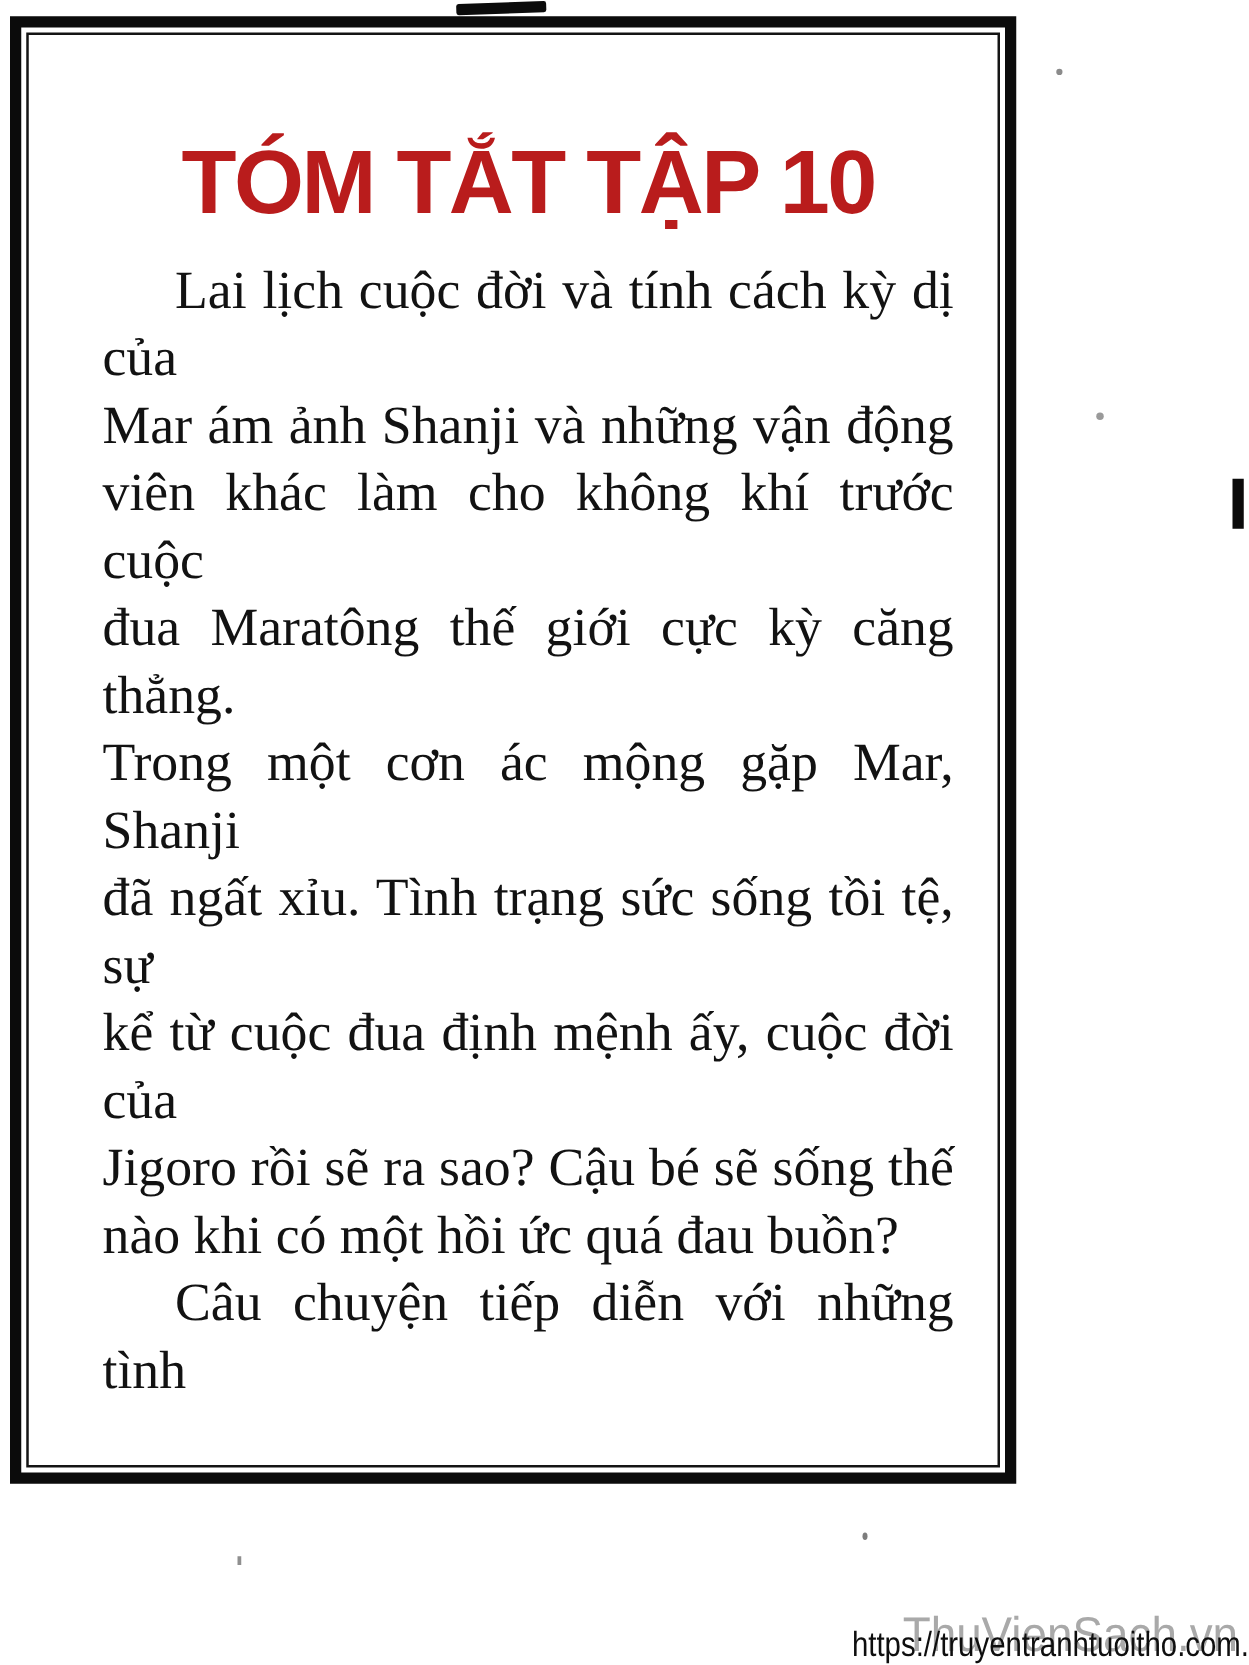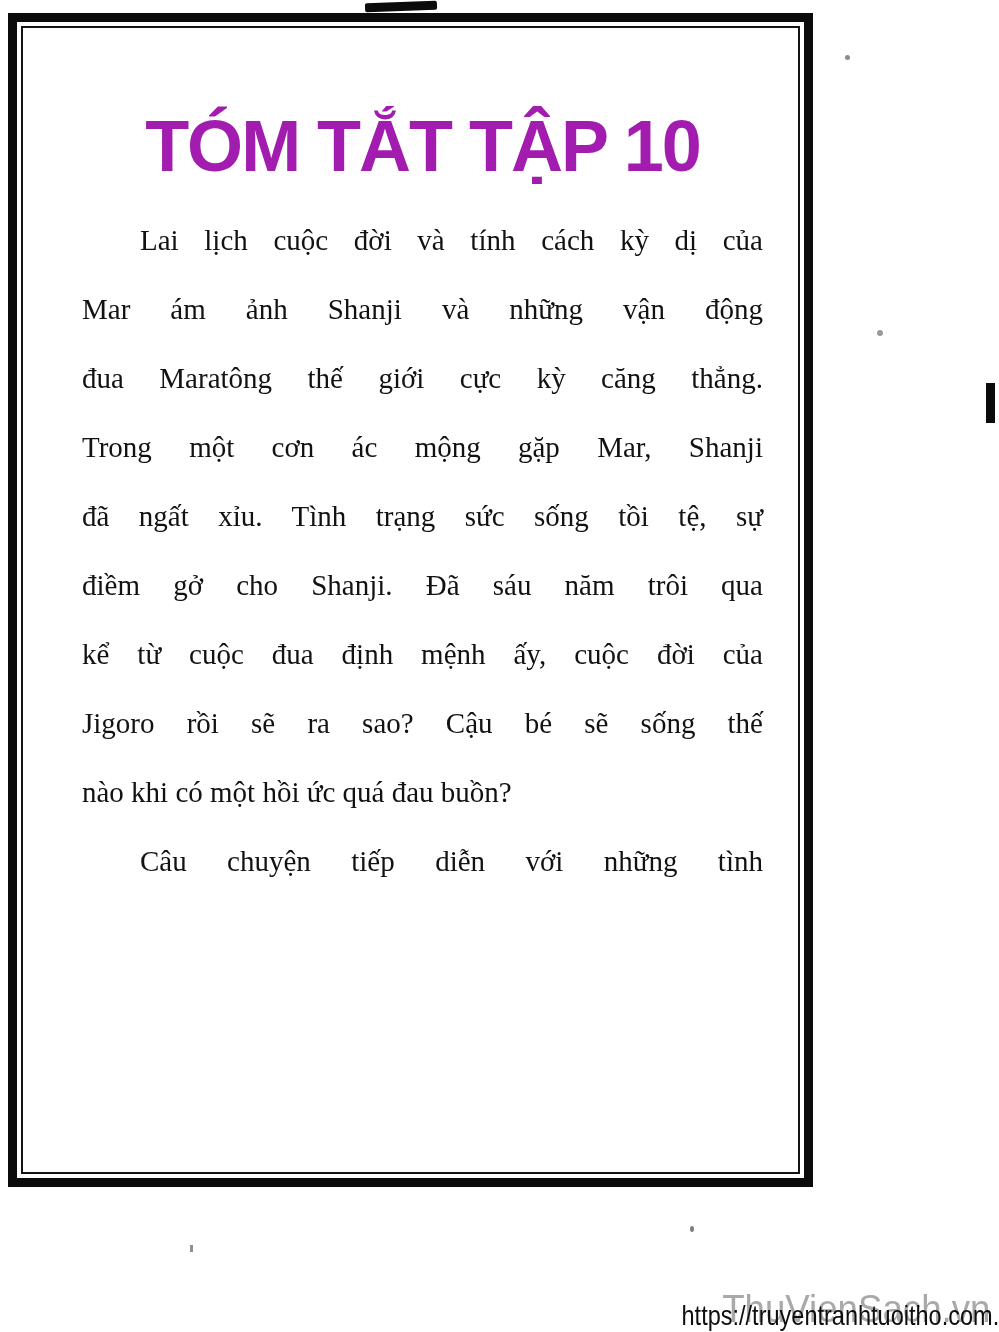--- a/index.html
+++ b/index.html
@@ -42,29 +42,29 @@
   }
 
   
   .title {
     text-align: center;
     font-family: "Liberation Sans", "DejaVu Sans", sans-serif;
     font-weight: bold;
     font-size: 72px;
     line-height: 80px;
     letter-spacing: -2px;
-    color: #a21caf;
+    color: #b91c1c;
     white-space: nowrap;
   }
 
   
   .paragraphs { margin-top: 20px; }
   .line {
-    font-size: 29px;
-    line-height: 69px;
+    font-size: 43px;
+    line-height: 54px;
     text-align: justify;
     text-align-last: justify;
     white-space: normal;
     color: #121212;
   }
   .line.first { text-indent: 58px; }
   .line.last  { text-align-last: left; }
 
   
   .watermark {
@@ -124,24 +124,24 @@
 <div class="frame">
   <div class="frame-inner">
     <div class="content">
 
       <div class="title">TÓM TẮT TẬP 10</div>
 
       <div class="paragraphs">
         <div>
           <div class="line first">Lai lịch cuộc đời và tính cách kỳ dị của</div>
           <div class="line">Mar ám ảnh Shanji và những vận động</div>
+          <div class="line">viên khác làm cho không khí trước cuộc</div>
           <div class="line">đua Maratông thế giới cực kỳ căng thẳng.</div>
           <div class="line">Trong một cơn ác mộng gặp Mar, Shanji</div>
           <div class="line">đã ngất xỉu. Tình trạng sức sống tồi tệ, sự</div>
-          <div class="line">điềm gở cho Shanji. Đã sáu năm trôi qua</div>
           <div class="line">kể từ cuộc đua định mệnh ấy, cuộc đời của</div>
           <div class="line">Jigoro rồi sẽ ra sao? Cậu bé sẽ sống thế</div>
           <div class="line last">nào khi có một hồi ức quá đau buồn?</div>
         </div>
         <div>
           <div class="line first">Câu chuyện tiếp diễn với những tình</div>
 
         </div>
       </div>
 

